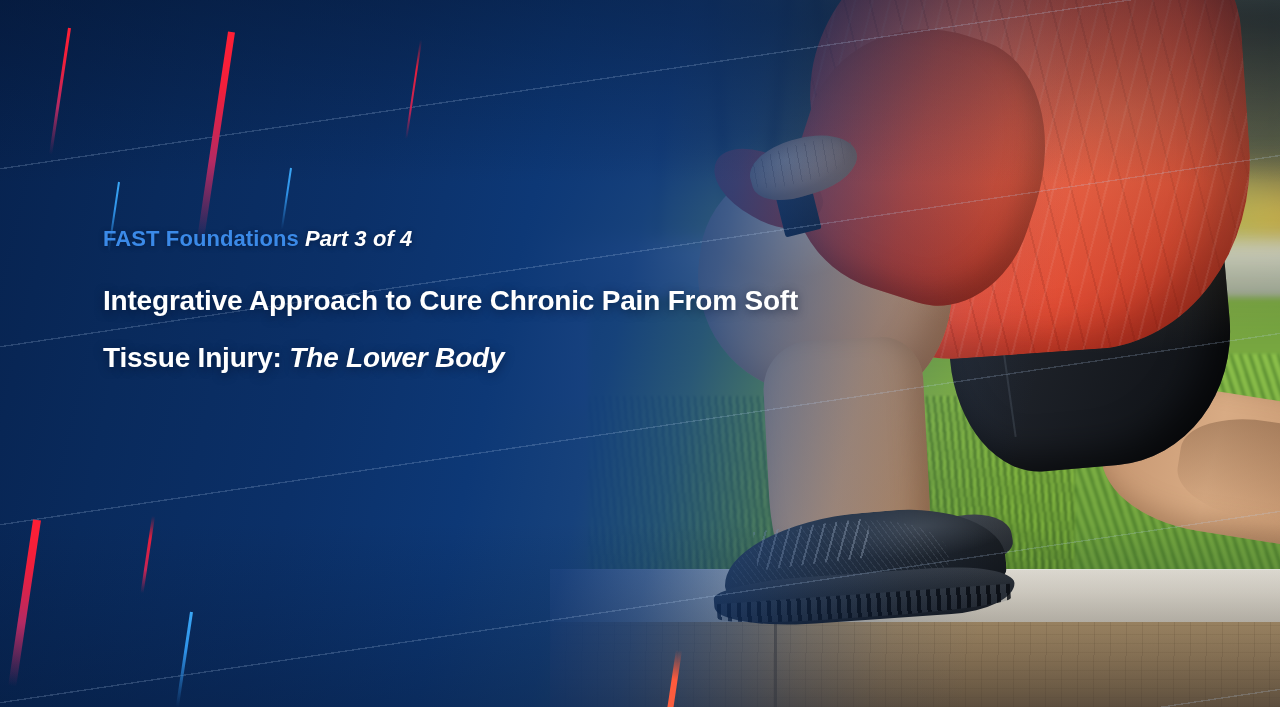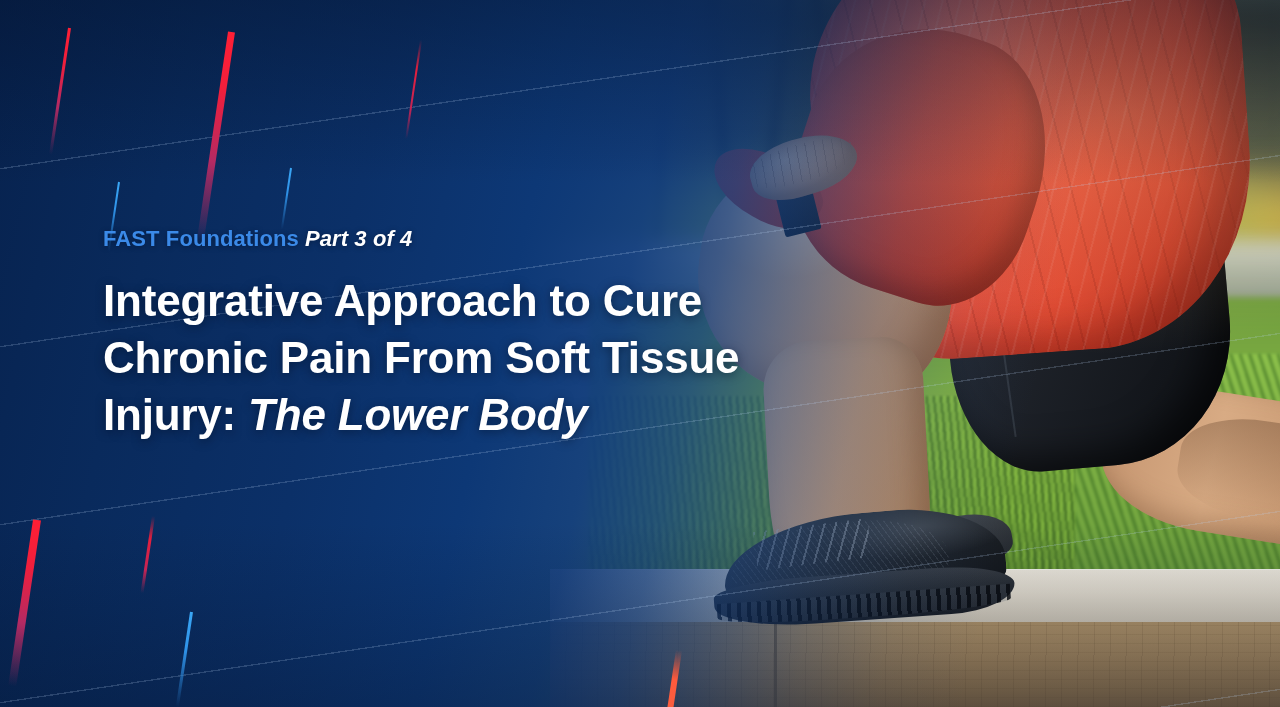--- a/index.html
+++ b/index.html
@@ -318,21 +318,21 @@
   .eyebrow{
     font-size:22px;line-height:1;letter-spacing:.1px;
     margin:0 0 22px 0;white-space:nowrap;
     text-shadow:0 1px 5px rgba(2,14,36,.5);
   }
   .eyebrow .ey-a{color:#3b8ae8;font-weight:bold;}
   .eyebrow .ey-b{color:#ffffff;font-weight:bold;font-style:italic;margin-left:6px;}
 
   .headline{
     margin:0;color:#ffffff;
-    font-size:44px;line-height:57px;font-weight:bold;
+    font-size:28px;line-height:57px;font-weight:bold;
     letter-spacing:-.2px;max-width:760px;
     text-shadow:0 2px 10px rgba(2,14,36,.55);
   }
   .headline .hl-em{font-style:italic;}
 </style>
 </head>
 <body>
 
 <div class="banner">
 

